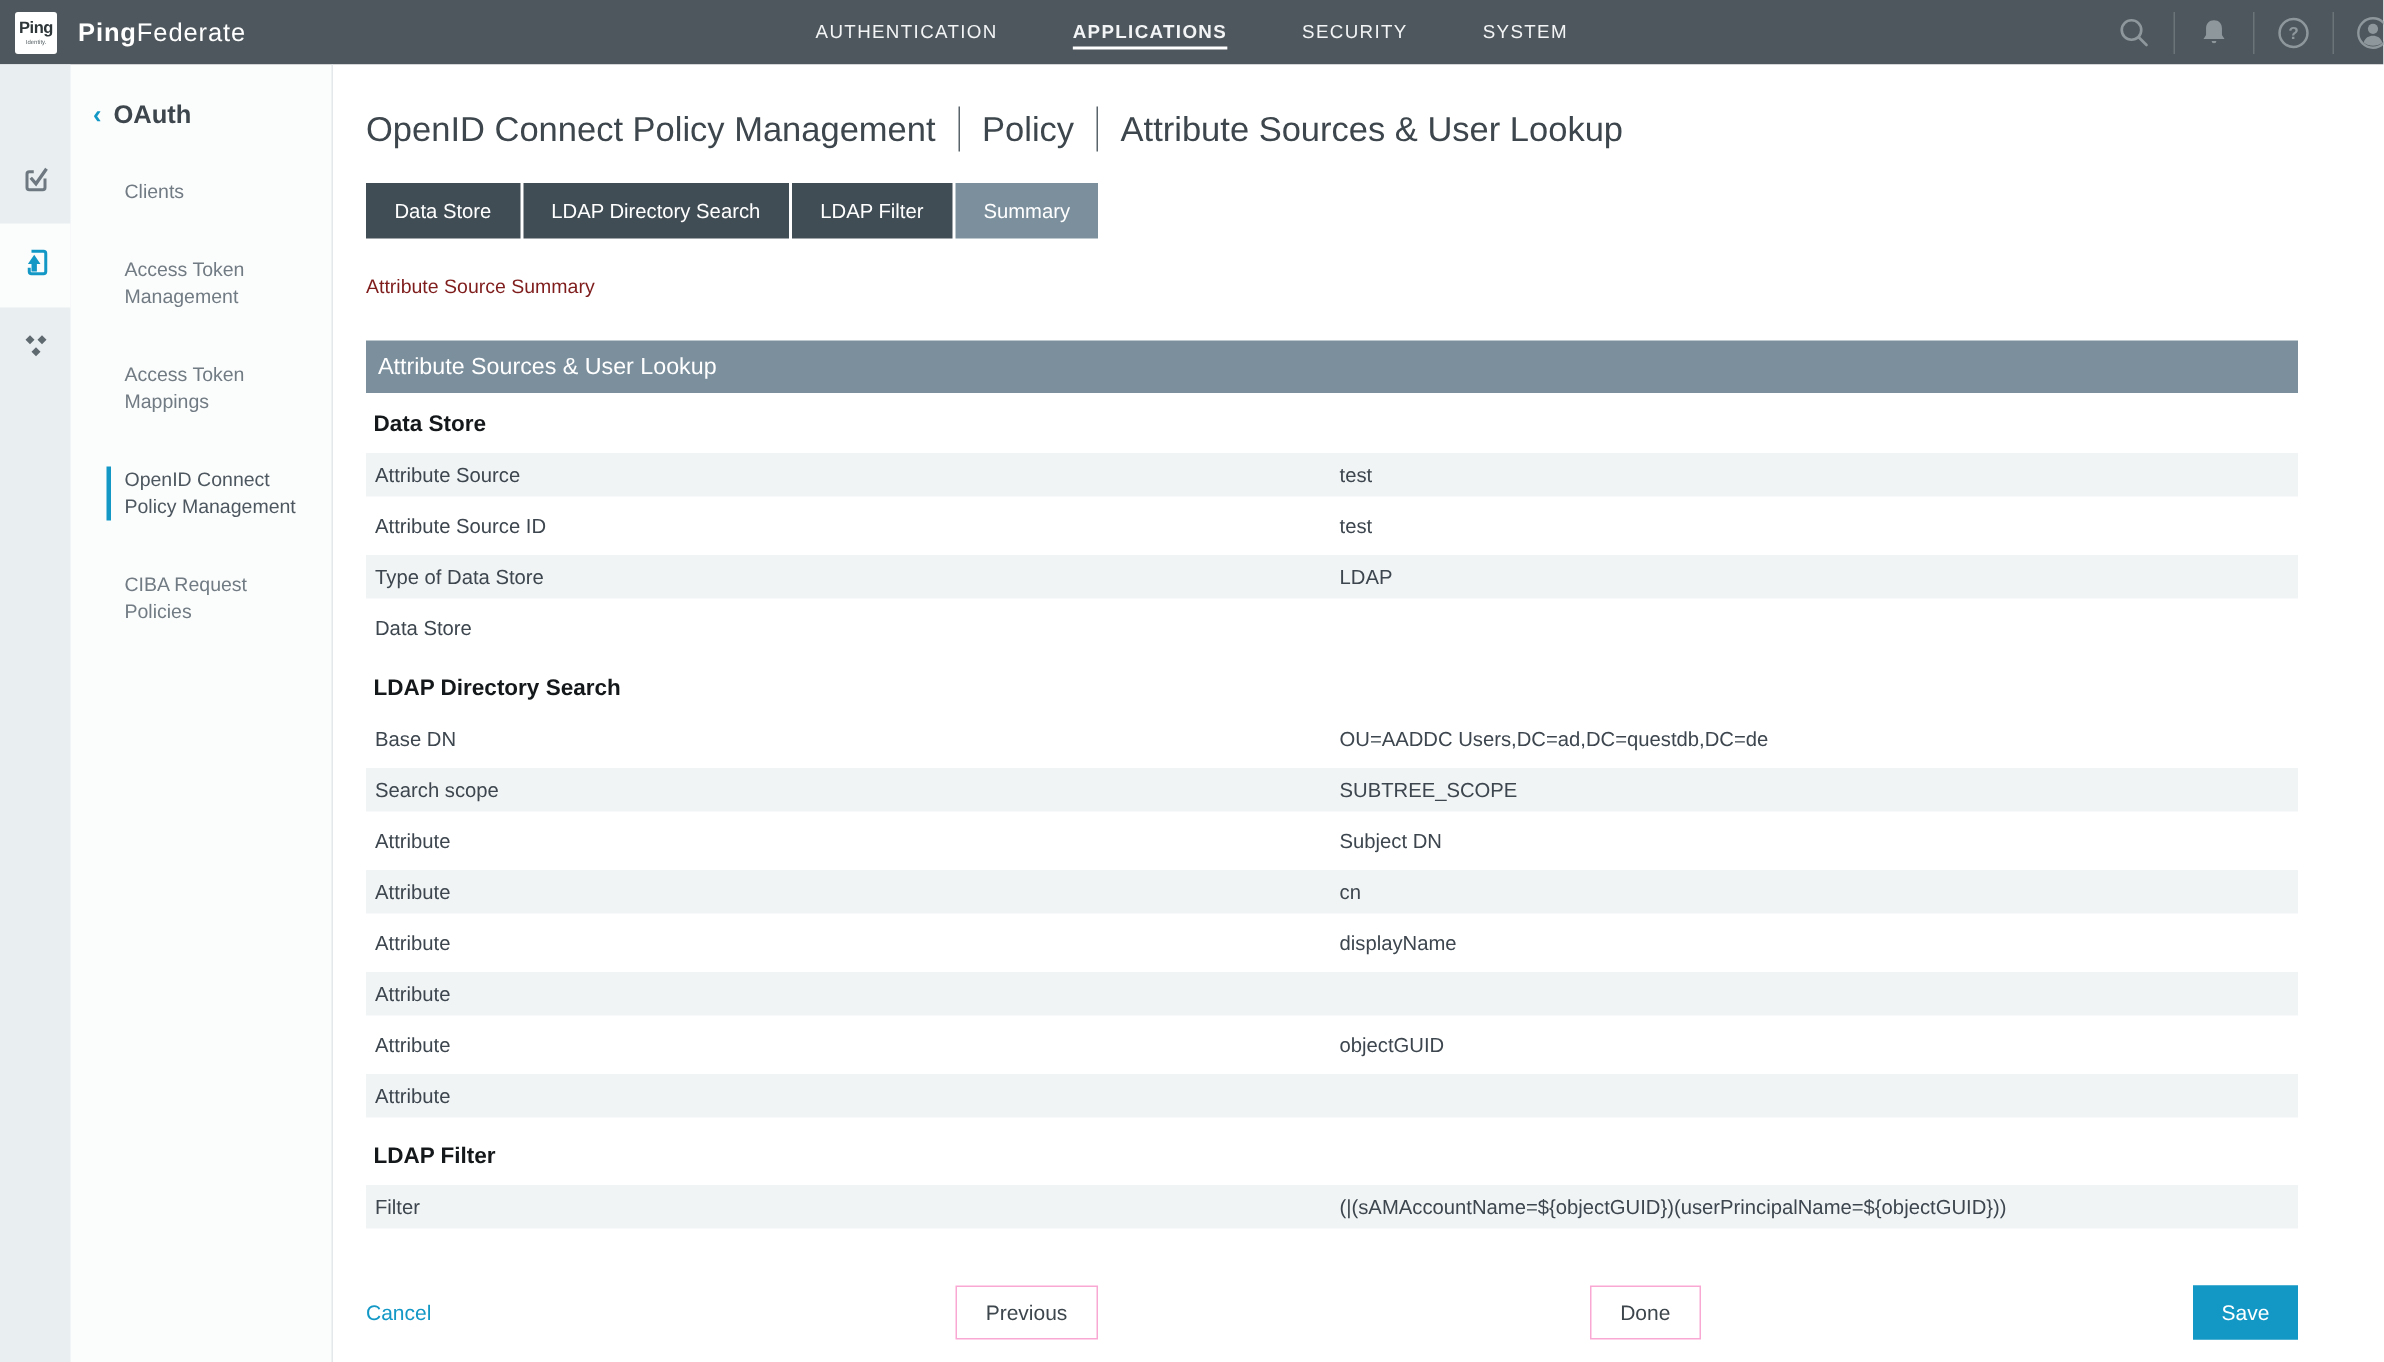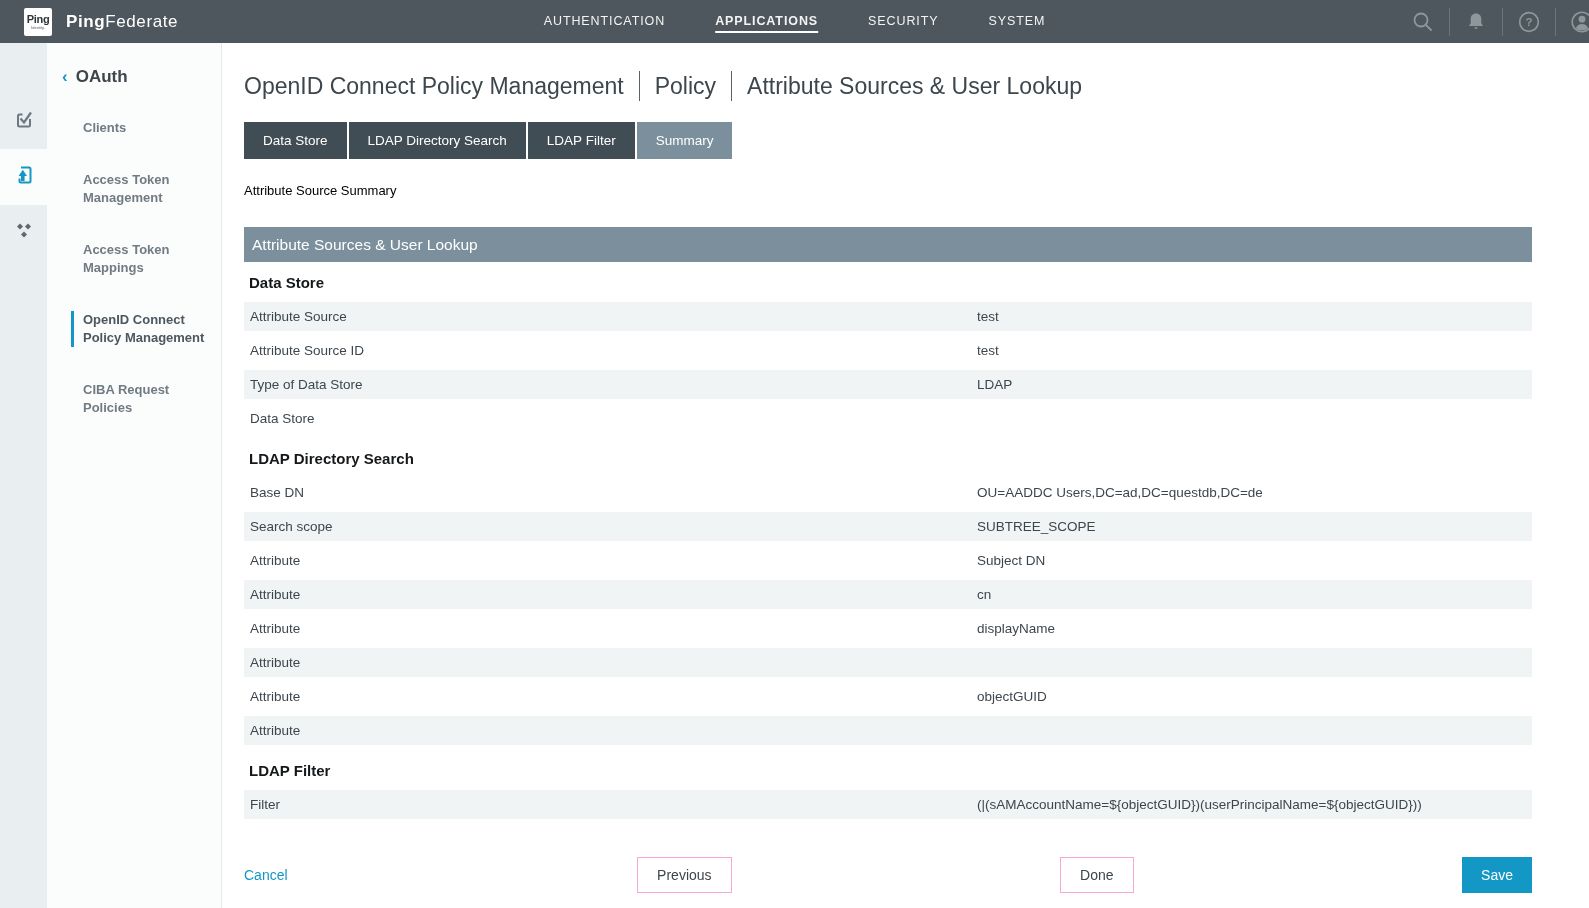--- a/index.html
+++ b/index.html
@@ -12,21 +12,21 @@
   }
 
   
   .topnav {
     position: relative;
     height: 43px;
     background: #4e575d;
     display: flex;
     align-items: center;
   }
-  .brand-wrap { display: flex; align-items: center; padding-left: 24px; }
+  .brand-wrap { display: flex; align-items: center; padding-left: 10px; }
   .logo-box {
     width: 28px; height: 28px;
     background: #fff;
     border-radius: 2px;
     display: flex; flex-direction: column;
     align-items: center; justify-content: center;
     line-height: 1;
   }
   .logo-box .logo-main { font-size: 11px; font-weight: bold; color: #2d3538; letter-spacing: -0.3px; }
   .logo-box .logo-sub  { font-size: 4px; color: #5a6468; margin-top: 1px; }
@@ -80,21 +80,21 @@
   .oauth-header {
     display: flex; align-items: center;
     font-size: 17px; font-weight: bold; color: #3d464c;
     margin-bottom: 32px;
   }
   .oauth-header .chev {
     color: #1398c6; font-size: 17px; font-weight: bold;
     margin: 0 8px 0 -9px; cursor: pointer;
   }
   .side-item {
-    font-size: 13px; font-weight: bold;
+    font-size: 13px; font-weight: normal;
     color: #717b83;
     line-height: 18px;
     margin-bottom: 34px;
     padding-left: 9px;
     border-left: 3px solid transparent;
     cursor: pointer;
     max-width: 150px;
   }
   .side-item.active { color: #4d575f; border-left-color: #1398c6; }
 
@@ -115,21 +115,21 @@
   .tab {
     background: #414d55;
     color: #fff;
     font-size: 13.5px;
     padding: 11px 19px;
     cursor: pointer;
     white-space: nowrap;
   }
   .tab.active { background: #7b8f9d; }
 
-  .summary-caption { font-size: 13px; color: #000000; margin-bottom: 29px; }
+  .summary-caption { font-size: 13px; color: #7f1d1d; margin-bottom: 29px; }
 
   .table-header {
     background: #7b8f9d;
     color: #fff;
     font-size: 15.5px;
     padding: 9px 8px 9px 8px;
     height: 35px;
     display: flex; align-items: center;
   }
   .section-heading {
@@ -138,21 +138,21 @@
   }
   .kv-row {
     display: flex;
     min-height: 29px;
     align-items: center;
     margin-bottom: 5px;
     font-size: 13.5px;
     color: #3d464e;
   }
   .kv-row.shaded { background: #f1f4f5; }
-  .kv-row .k { width: 733px; padding-left: 6px; flex-shrink: 0; }
+  .kv-row .k { width: 649px; padding-left: 6px; flex-shrink: 0; }
   .kv-row .v { flex: 1; }
 
   
   .footer {
     display: flex; align-items: center; justify-content: space-between;
     gap: 14px;
     margin-top: 38px;
   }
   .cancel-link {
     color: #1398c6; font-size: 14px; cursor: pointer;

